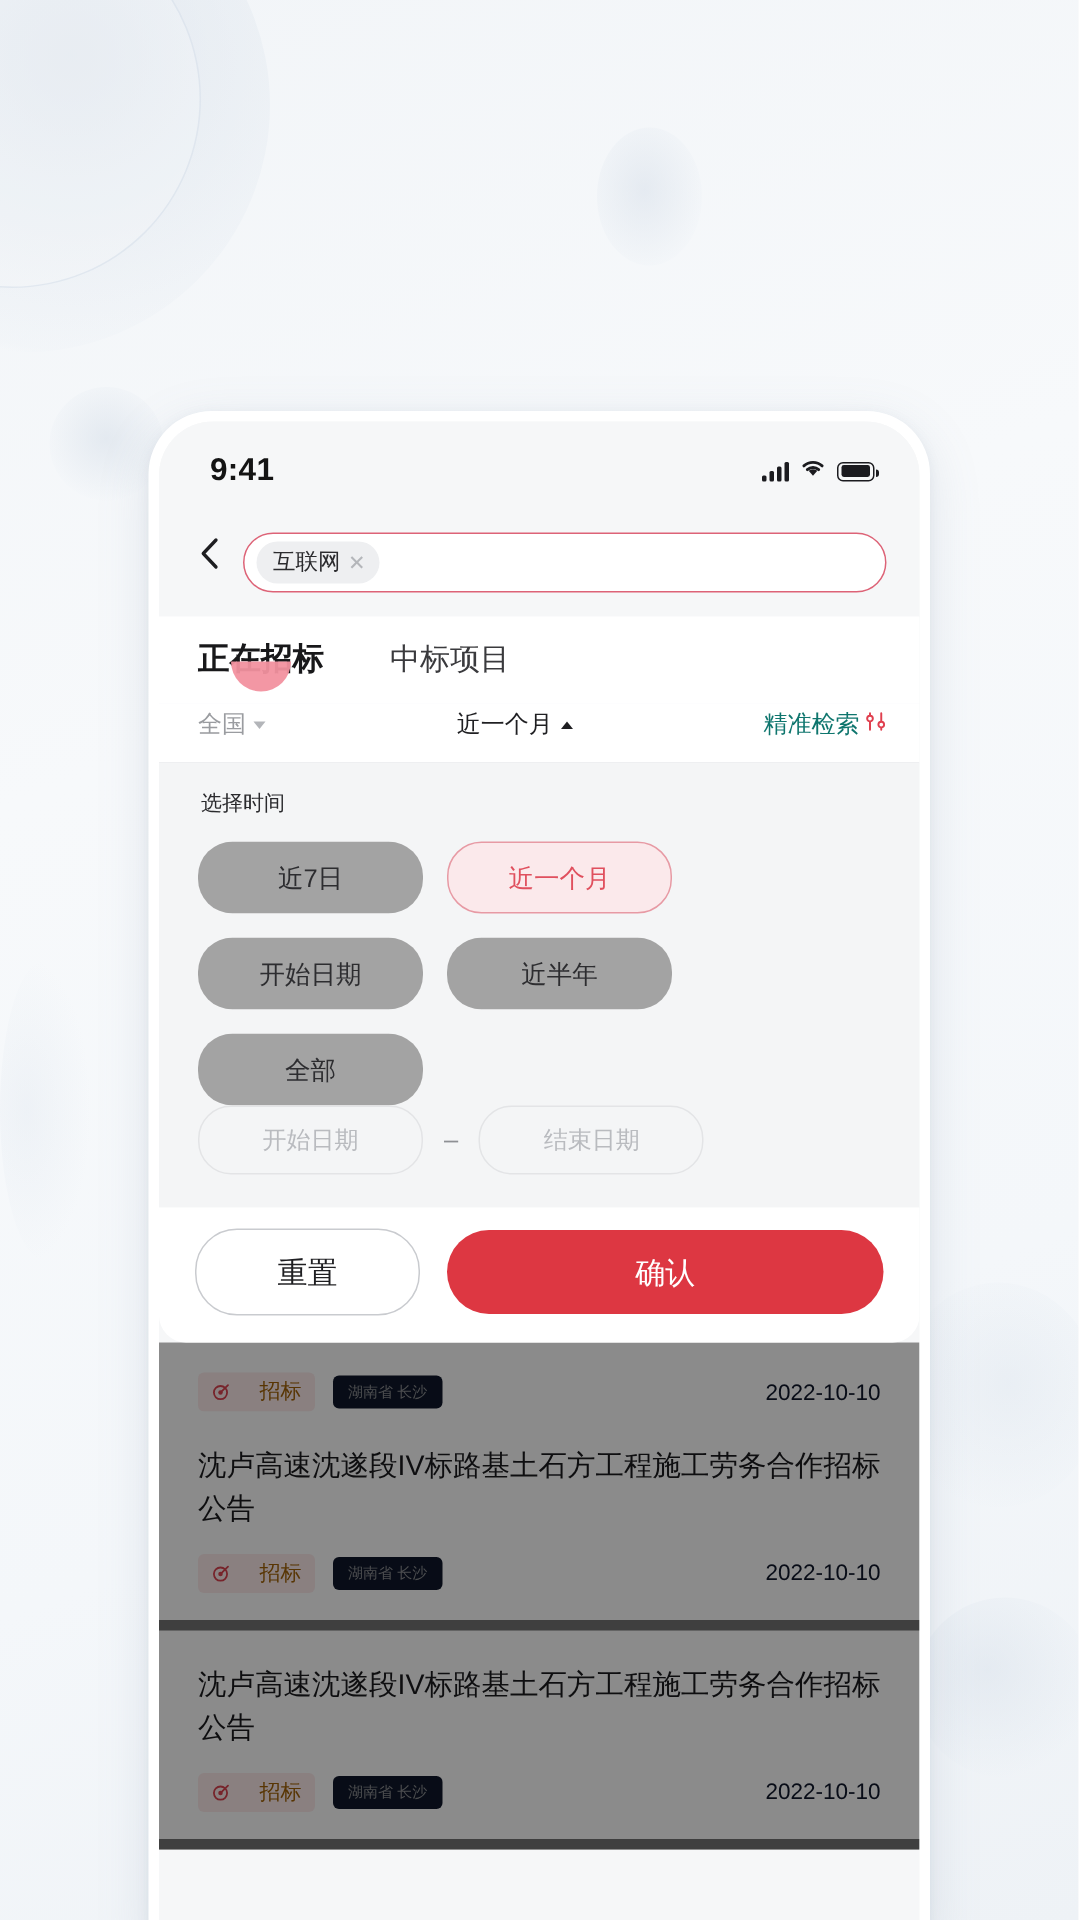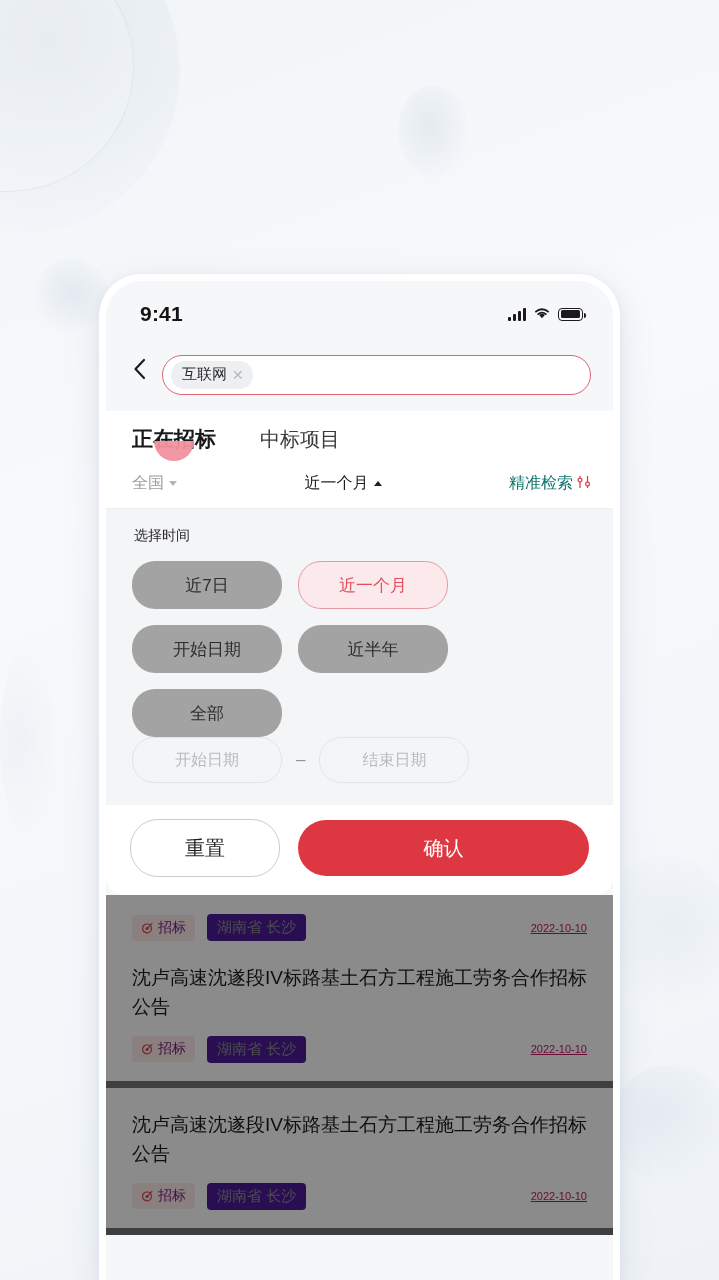--- a/index.html
+++ b/index.html
@@ -177,27 +177,27 @@
   #listwrap { position: relative; background: #fdfdfd; }
   #listwrap::after {
     content: ""; position: absolute; inset: 0;
     background: rgba(0,0,0,.45); pointer-events: none;
   }
   .rowpeek { height: 46px; padding: 0 26px; display: flex; align-items: flex-end; overflow: hidden; }
   .card { padding: 22px 26px 18px 26px; border-bottom: 7px solid #737373; }
   .card .title { font-size: 19px; line-height: 1.55; color: #1b1b1e; margin: 0 0 14px 0; }
   .meta { display: flex; align-items: center; }
   .badge {
-    display: inline-flex; align-items: center; gap: 5px;
-    background: #fbe9ea; color: #701a75;
+    display: inline-flex; align-items: center; gap: 20px;
+    background: #fbe9ea; color: #a16207;
     font-size: 14px; padding: 4px 9px; border-radius: 4px;
   }
-  .loc { background: #4c1d95; color: #8a8c90; font-size: 15px;
+  .loc { background: #0f172a; color: #8a8c90; font-size: 10px;
          padding: 4px 10px; border-radius: 4px; margin-left: 12px; }
-  .date { margin-left: auto; color: #be185d; font-size: 11px; text-decoration: underline; }
+  .date { margin-left: auto; color: #0f172a; font-size: 15px; }
 </style>
 </head>
 <body>
 
 <div id="page">
 
   <div class="bubble b1"></div>
   <div class="bubble b1b"></div>
   <div class="bubble b2"></div>
   <div class="bubble b3"></div>

